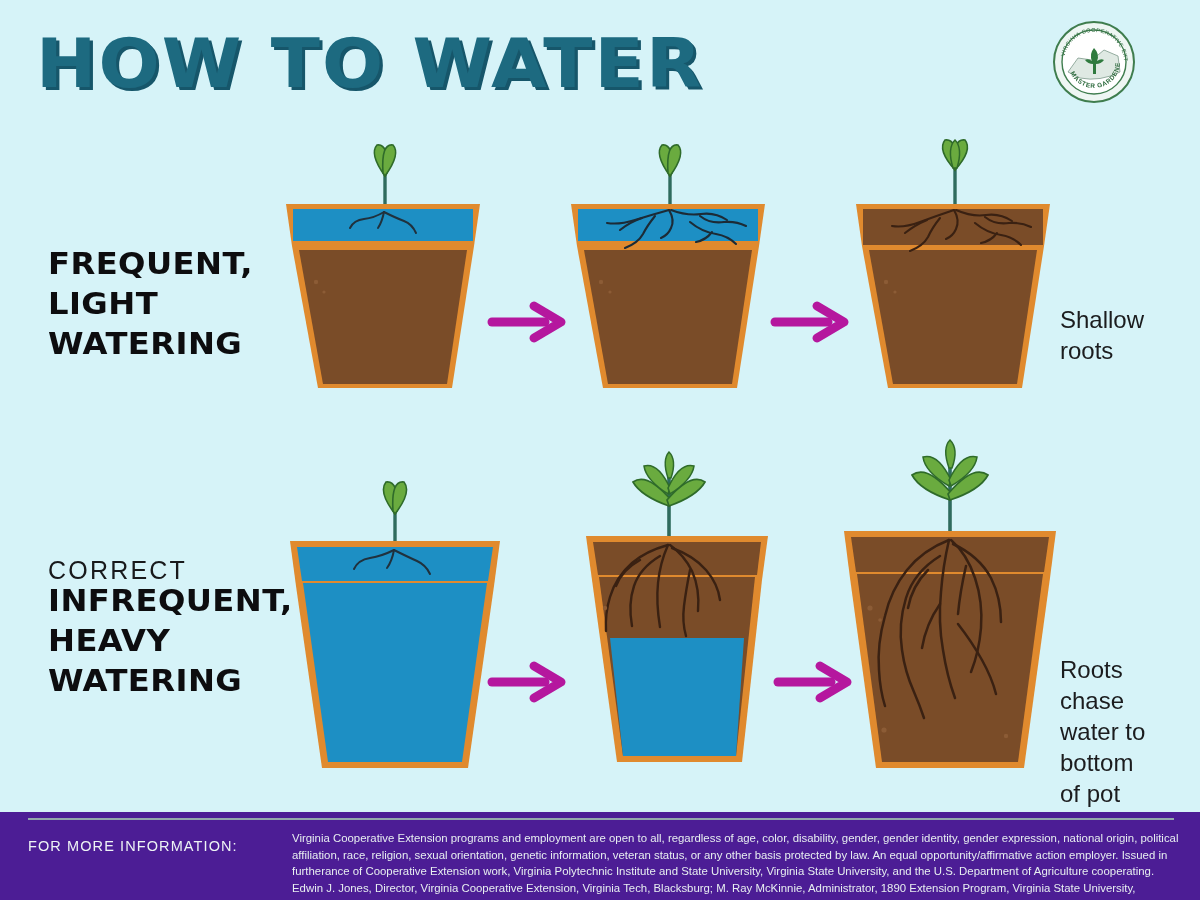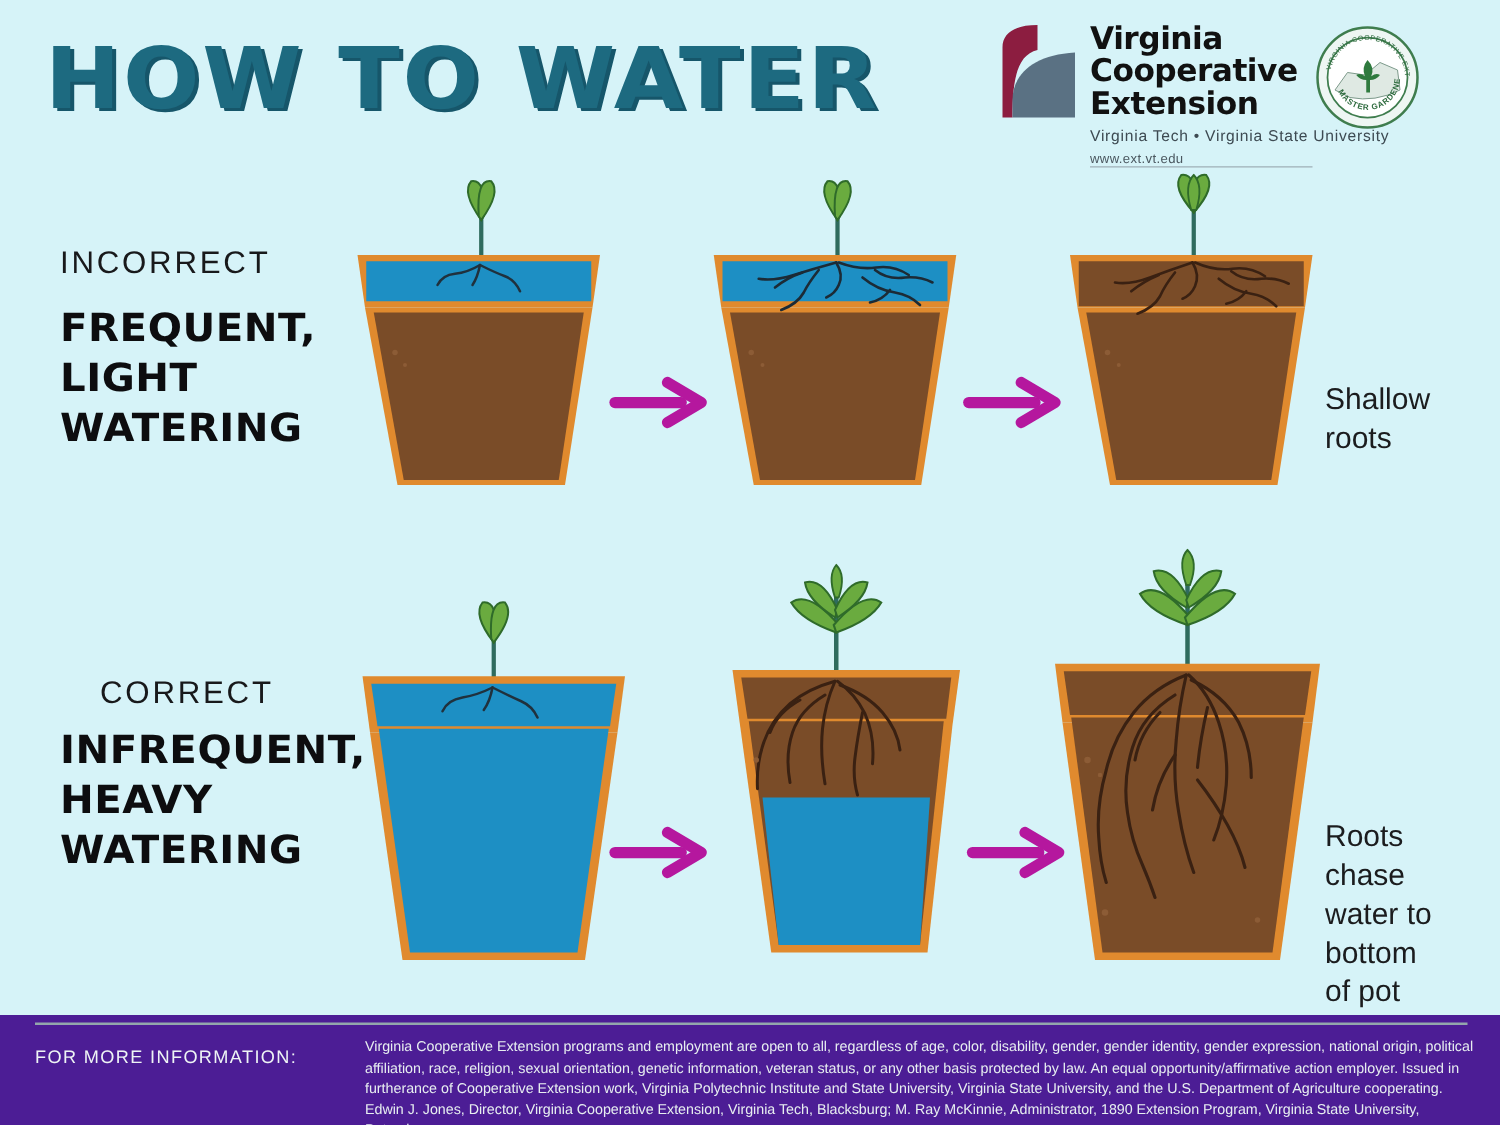--- a/index.html
+++ b/index.html
@@ -87,60 +87,45 @@
   }
   svg{display:block;}
 </style>
 </head>
 <body>
 
 <div id="poster">
 
   <div class="title">HOW TO WATER</div>
 
-  <div class="logo-wrap">
-    <svg class="logo-mark" viewBox="0 0 62 78">
-      <path d="M2 76 L2 20 C2 8 12 2 30 2 L30 22 C14 26 10 44 10 76 Z" fill="#8c1d40"></path>
-      <path d="M10 76 L10 62 C10 42 26 26 60 24 L60 76 Z" fill="#5a7183"></path>
-    </svg>
-    <div class="logo-text">
-      <div class="logo-line">Virginia</div>
-      <div class="logo-line">Cooperative</div>
-      <div class="logo-line">Extension</div>
-      <div class="logo-sub">Virginia Tech  •  Virginia State University</div>
-      <div class="logo-url">www.ext.vt.edu</div>
-    </div>
-    <div class="logo-rule"></div>
-  </div>
 
   <svg class="seal" viewBox="0 0 84 84">
     <circle cx="42" cy="42" r="40" fill="#eef6f3" stroke="#3f7d4e" stroke-width="2"></circle>
     <circle cx="42" cy="42" r="32" fill="#ffffff" stroke="#3f7d4e" stroke-width="1.4"></circle>
     <path d="M16 52 L26 38 L40 40 L52 30 L66 36 L68 52 Q48 62 28 58 Z" fill="#dfe9e3" stroke="#7d9a8b" stroke-width="0.8"></path>
     <path d="M42 28 q-5 6 -2 13 q-4-3-7-1 q3 4 8 4 l0 10 l3 0 l0-10 q5 0 8-4 q-3-2-7 1 q3-7-3-13z" fill="#2f7a3e"></path>
     <defs>
       <path id="sealTop" d="M42 42 m-30 0 a30 30 0 0 1 60 0" fill="none"></path>
       <path id="sealBot" d="M42 42 m-26 0 a26 26 0 0 0 52 0" fill="none"></path>
     </defs>
     <text font-size="5.6" fill="#2e6b3e" font-family="Liberation Sans, sans-serif" letter-spacing="0.4">
       <textPath href="#sealTop" startOffset="6%">VIRGINIA COOPERATIVE EXTENSION</textPath>
     </text>
     <text font-size="6.4" fill="#2e6b3e" font-family="Liberation Sans, sans-serif" letter-spacing="0.6" font-weight="bold">
       <textPath href="#sealBot" startOffset="14%">MASTER GARDENERS</textPath>
     </text>
   </svg>
 
-  <div class="kicker" style="left:48px;top:196px;">INCORRECT</div>
   <div class="headline" style="left:48px;top:243px;white-space:pre;">FREQUENT,
 LIGHT
 WATERING</div>
   <div class="caption" style="left:1060px;top:264px;white-space:pre;">Shallow
 roots</div>
 
-  <div class="kicker" style="left:48px;top:540px;margin-left:32px;">CORRECT</div>
+  <div class="kicker" style="left:48px;top:556px;">CORRECT</div>
   <div class="headline" style="left:48px;top:580px;white-space:pre;">INFREQUENT,
 HEAVY
 WATERING</div>
   <div class="caption" style="left:1060px;top:614px;white-space:pre;">Roots
 chase
 water to
 bottom
 of pot</div>
 
   <svg style="position:absolute;left:0;top:0;" width="1200" height="812" viewBox="0 0 1200 812">

